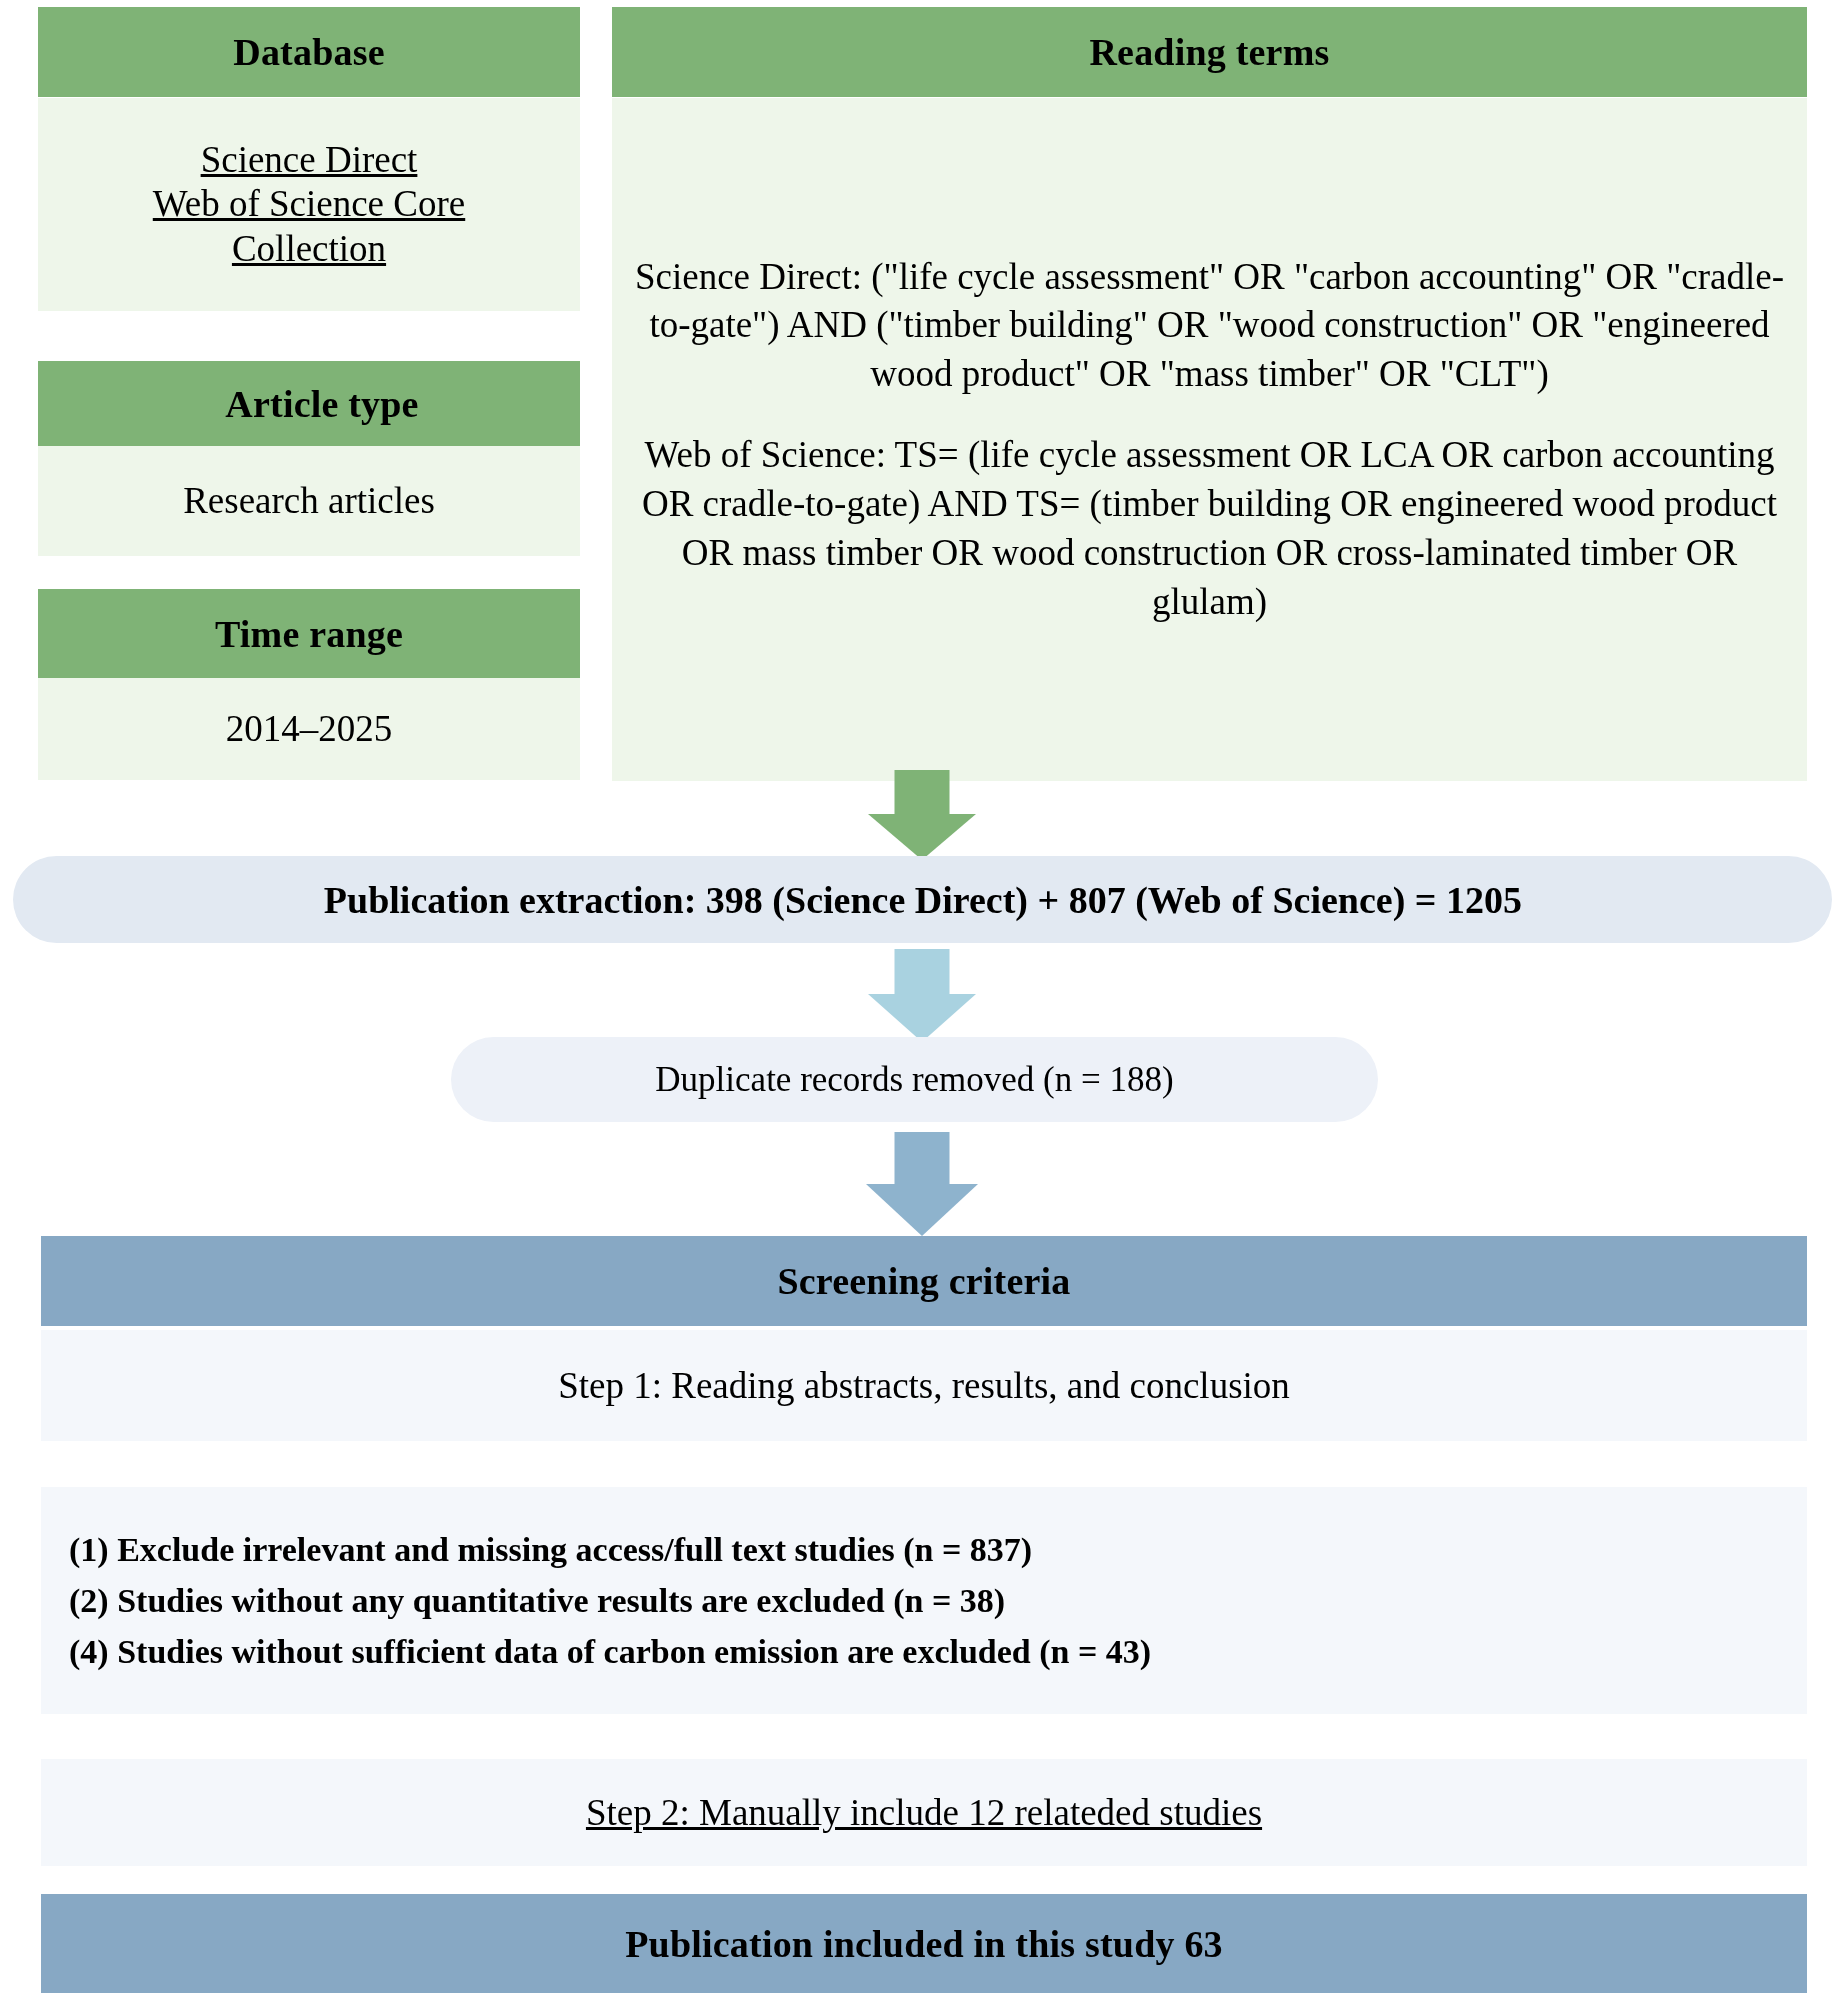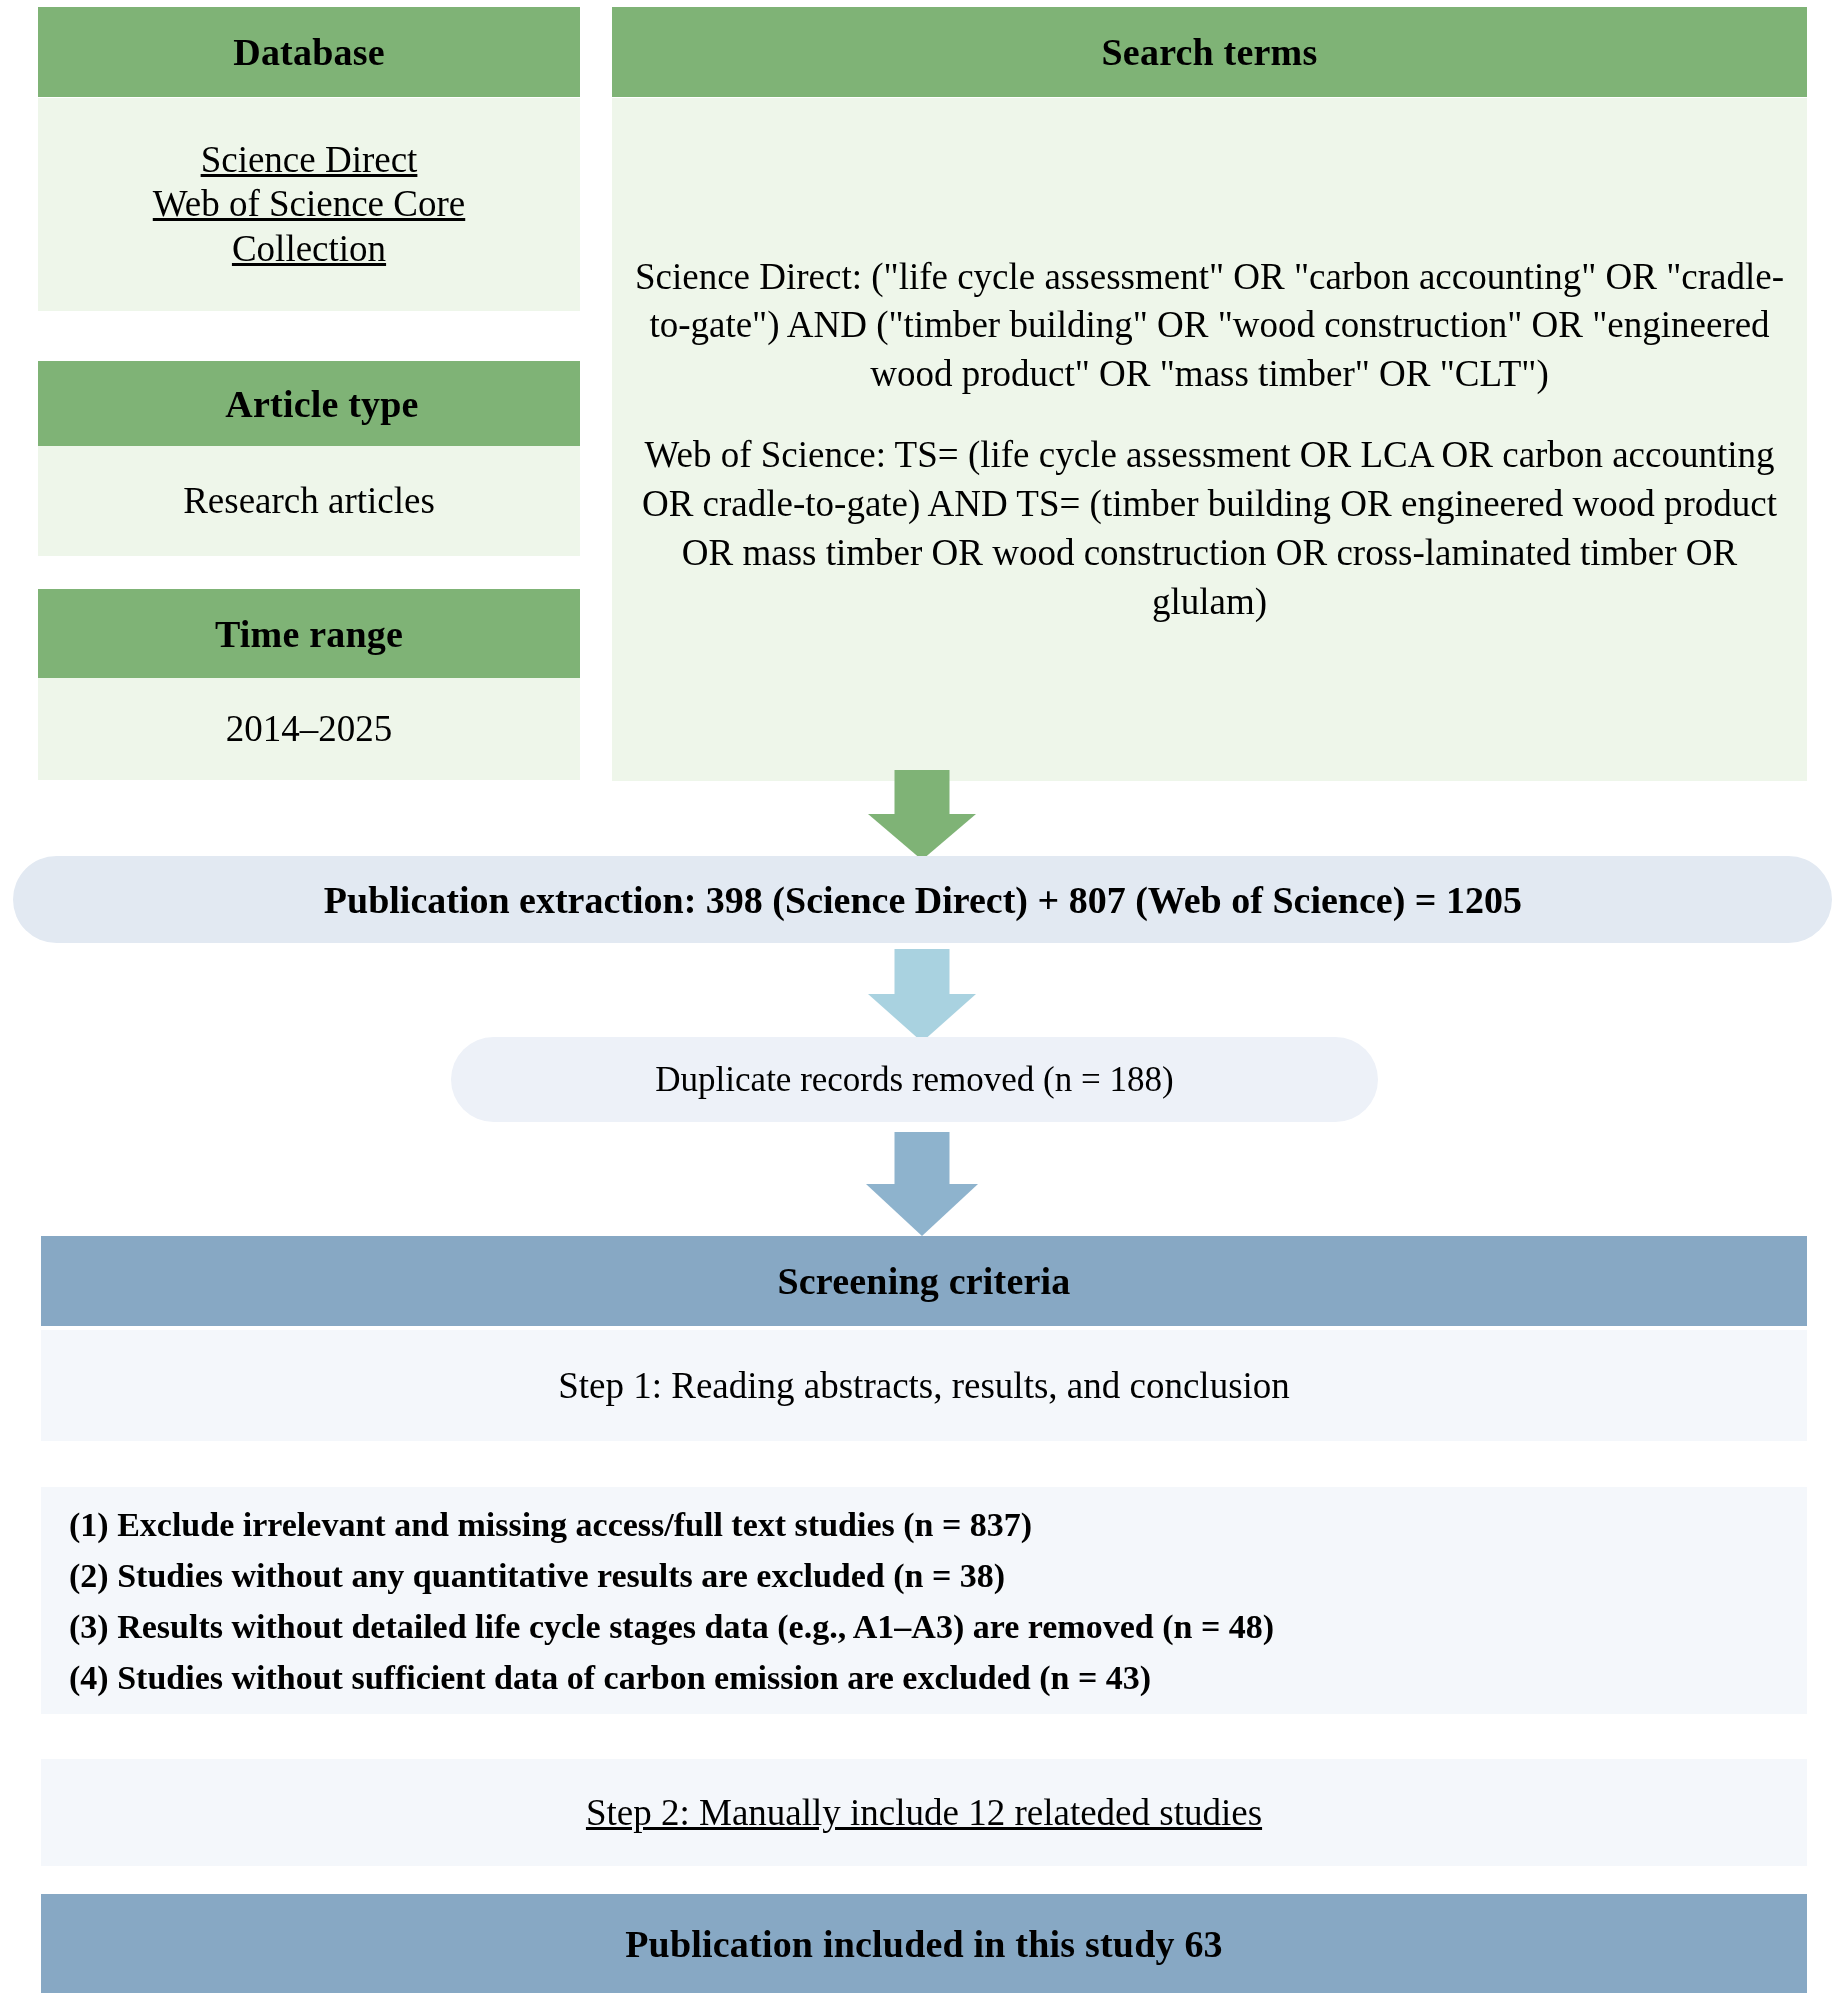--- a/index.html
+++ b/index.html
@@ -127,21 +127,21 @@
   </div>
 
   <div class="abs hdr-green t-head" style="left:38px; top:361px; width:542px; height:85px;padding-left:26px;">Article type</div>
 
   <div class="abs body-green t-cell" style="left:38px; top:446px; width:542px; height:110px;">Research articles</div>
 
   <div class="abs hdr-green t-head" style="left:38px; top:589px; width:542px; height:89px;">Time range</div>
 
   <div class="abs body-green t-cell" style="left:38px; top:678px; width:542px; height:102px;">2014–2025</div>
 
-  <div class="abs hdr-green t-head" style="left:612px; top:7.3px; width:1195px; height:90px;">Search terms</div>
+  <div class="abs hdr-green t-head" style="left:612px; top:7.3px; width:1195px; height:90px;">Reading terms</div>
 
   <div class="abs body-green" style="left:612px; top:98px; width:1195px; height:683px;">
     <div class="terms-inner t-terms">
       <div class="terms-block">Science Direct: ("life cycle assessment" OR "carbon accounting" OR "cradle-to-gate") AND ("timber building" OR "wood construction" OR "engineered wood product" OR "mass timber" OR "CLT")</div>
       <div class="terms-block">Web of Science: TS= (life cycle assessment OR LCA OR carbon accounting OR cradle-to-gate) AND TS= (timber building OR engineered wood product OR mass timber OR wood construction OR cross-laminated timber OR glulam)</div>
     </div>
   </div>
 
   <div class="arrow" style="left:842px; top:770px; width:159px; height:90px;">
     <div class="shaft" style="width:55px; height:59px; background:#7FB376;"></div>
@@ -166,21 +166,20 @@
   </div>
 
   <div class="abs hdr-blue t-head" style="left:41px; top:1236px; width:1766px; height:90px;">Screening criteria</div>
 
   <div class="abs body-blue t-step" style="left:41px; top:1330px; width:1766px; height:111px;">Step 1: Reading abstracts, results, and conclusion</div>
 
   <div class="abs body-blue" style="left:41px; top:1487px; width:1766px; height:227px;">
     <div class="crit-list t-crit">
       <div>(1) Exclude irrelevant and missing access/full text studies (n = 837)</div>
       <div>(2) Studies without any quantitative results are excluded (n = 38)</div>
-      <div>(3) Results without detailed life cycle stages data (e.g., A1–A3) are removed (n = 48)</div>
       <div>(4) Studies without sufficient data of carbon emission are excluded (n = 43)</div>
     </div>
   </div>
 
   <div class="abs body-blue t-step" style="left:41px; top:1759px; width:1766px; height:107px;text-decoration:underline;">Step 2: Manually include 12 relateded studies</div>
 
   <div class="abs hdr-blue t-head" style="left:41px; top:1894px; width:1766px; height:99px;text-align:right;">Publication included in this study 63</div>
 
 </div>
 

